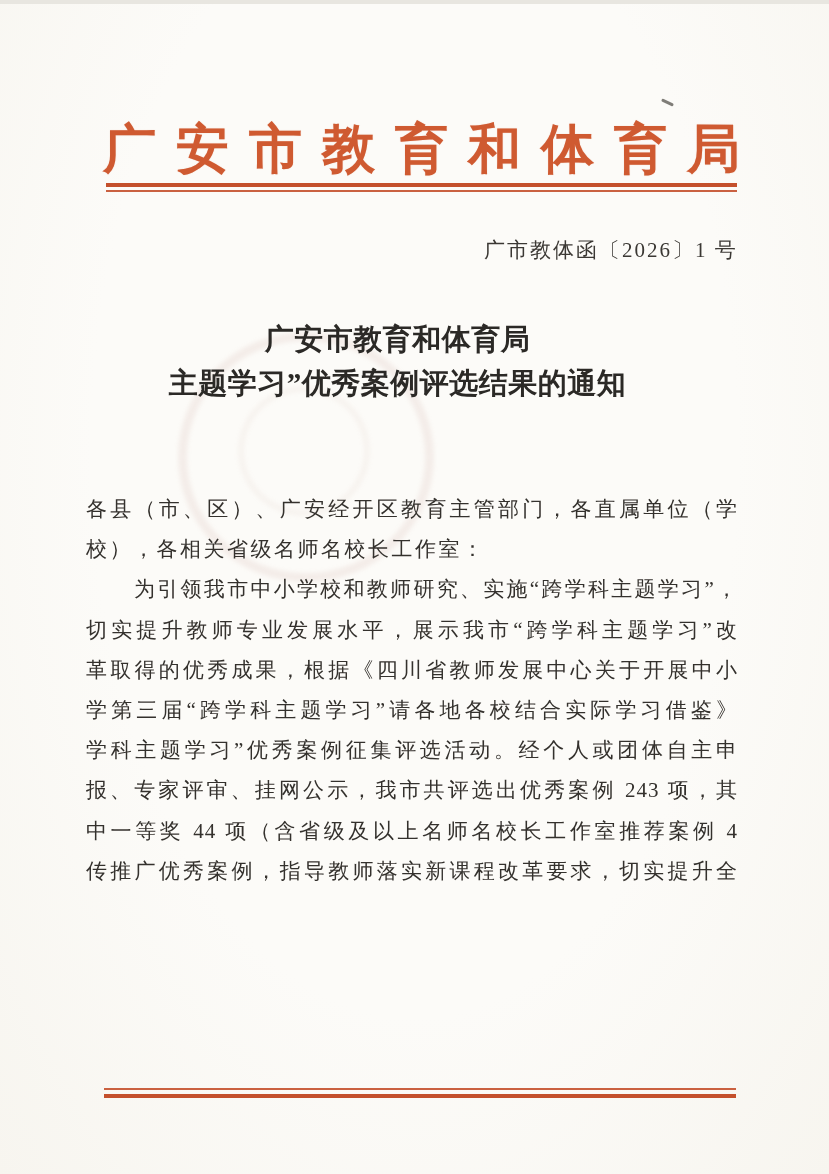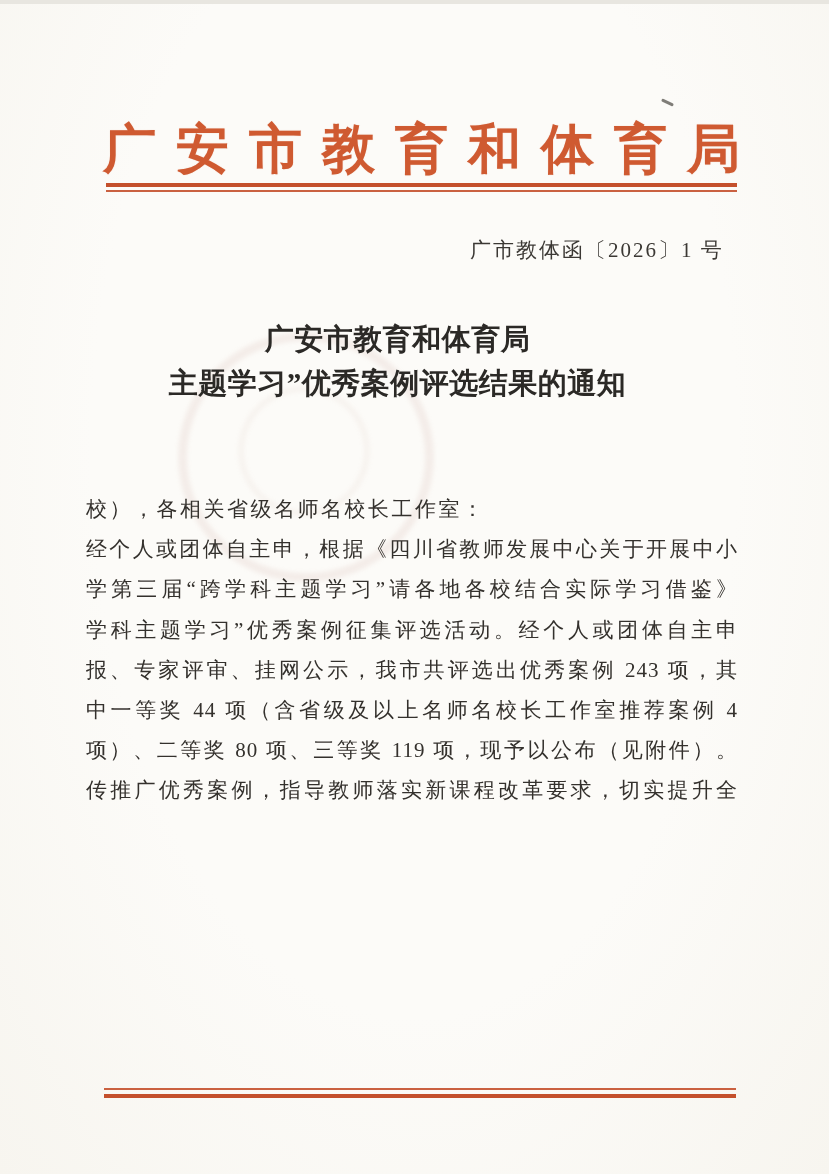--- a/index.html
+++ b/index.html
@@ -22,21 +22,21 @@
     letter-spacing:20px; white-space:nowrap;
     line-height:1.05;
     text-shadow:0 0 1px rgba(207,90,49,.35);
   }
   .rule { position:absolute; background:#c4502c; }
   .rule-head-thick { left:106px; top:179px; width:631px; height:4px; }
   .rule-head-thin  { left:106px; top:186px; width:631px; height:2px; opacity:.9; }
 
   
   .doc-number {
-    position:absolute; left:470px; top:232px;
+    position:absolute; left:484px; top:232px;
     font-size:21px; letter-spacing:2px; color:#3b3834;
     white-space:nowrap;
   }
 
   
   .doc-title {
     position:absolute; left:0; right:34px; top:314px;
     text-align:center;
     font-size:29px; font-weight:bold;
     line-height:43.5px; letter-spacing:0.5px;
@@ -98,26 +98,28 @@
 
   <div class="seal-ghost"></div>
   <div class="seal-ghost-inner"></div>
 
   <div class="doc-title">
     <div>广安市教育和体育局</div>
     <div>主题学习”优秀案例评选结果的通知</div>
   </div>
 
   <div class="body-text">
+    <div class="bline">各县（市、区）、广安经开区教育主管部门，各直属单位（学</div>
     <div class="bline short">校），各相关省级名师名校长工作室：</div>
-    <div class="bline">经个人或团体自主申，根据《四川省教师发展中心关于开展中小</div>
+    <div class="bline indent">为引领我市中小学校和教师研究、实施“跨学科主题学习”，</div>
+    <div class="bline">切实提升教师专业发展水平，展示我市“跨学科主题学习”改</div>
+    <div class="bline">革取得的优秀成果，根据《四川省教师发展中心关于开展中小</div>
     <div class="bline">学第三届“跨学科主题学习”请各地各校结合实际学习借鉴》</div>
     <div class="bline">学科主题学习”优秀案例征集评选活动。经个人或团体自主申</div>
     <div class="bline">报、专家评审、挂网公示，我市共评选出优秀案例 243 项，其</div>
     <div class="bline">中一等奖 44 项（含省级及以上名师名校长工作室推荐案例 4</div>
-    <div class="bline">项）、二等奖 80 项、三等奖 119 项，现予以公布（见附件）。</div>
     <div class="bline">传推广优秀案例，指导教师落实新课程改革要求，切实提升全</div>
   </div>
 
   <div class="rule rule-foot-thin"></div>
   <div class="rule rule-foot-thick"></div>
 
 </div>
 
 </body></html>

